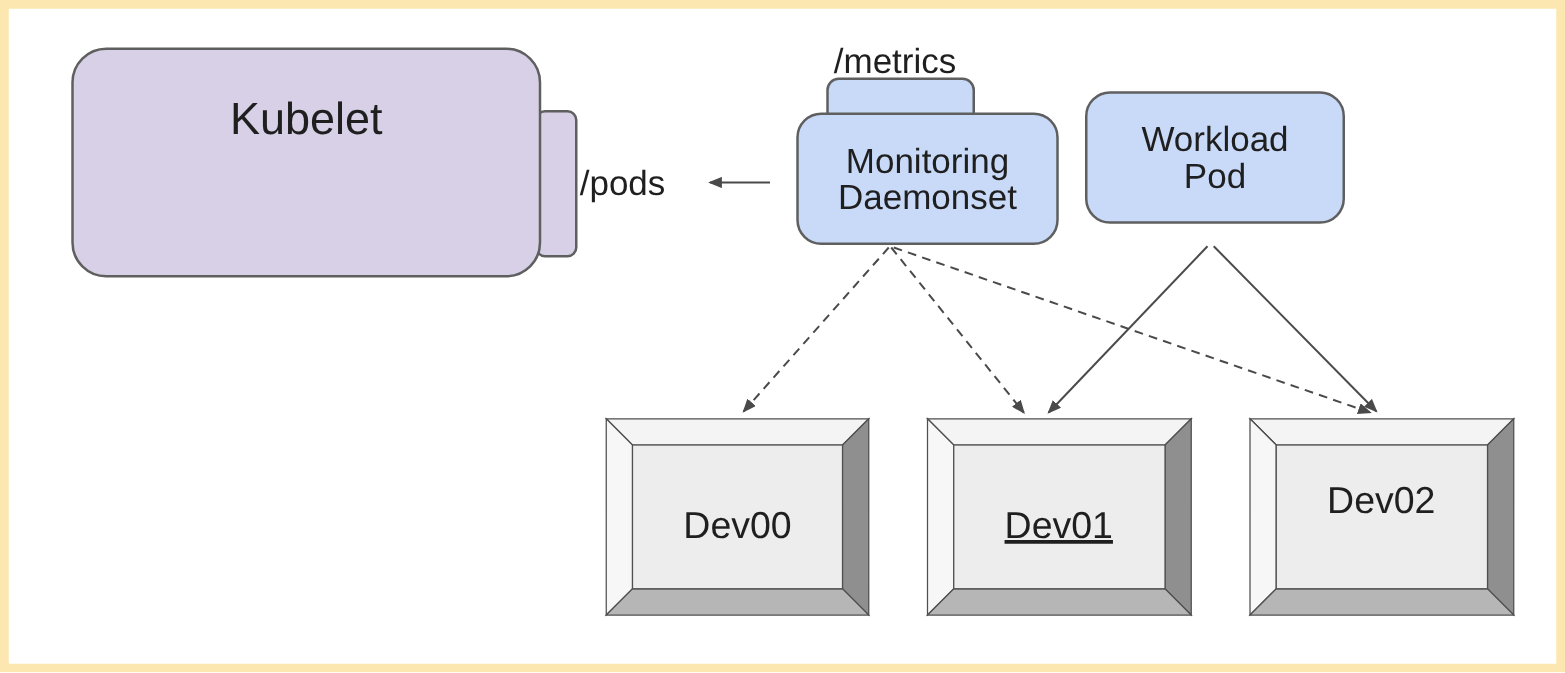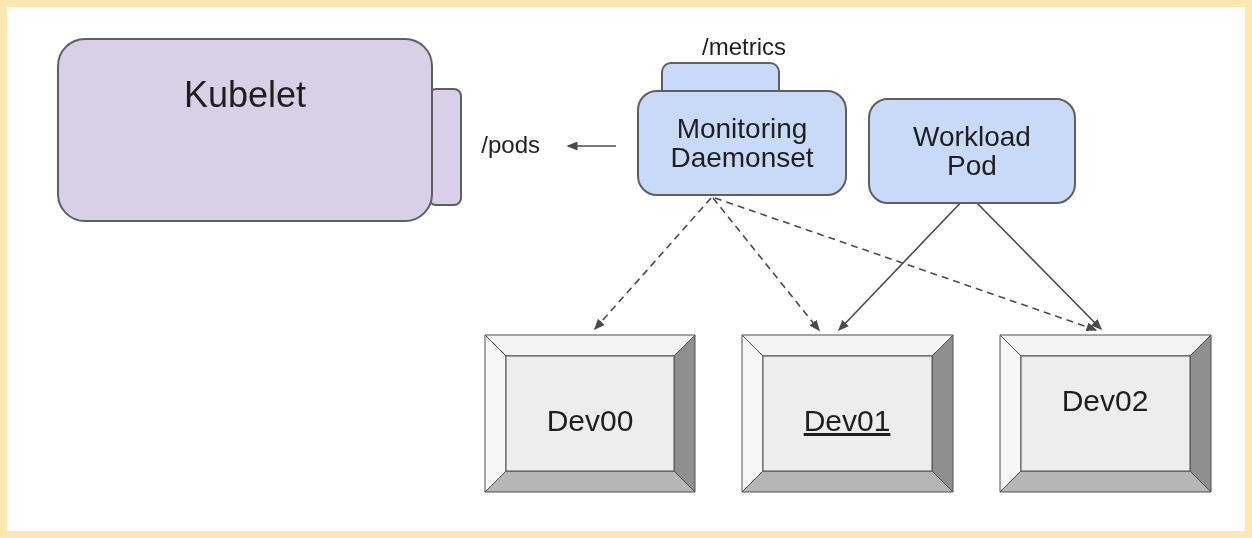--- a/index.html
+++ b/index.html
@@ -61,32 +61,32 @@
     left: 617px; top: 90px; width: 210px; height: 106px;
     background: #c8daf8;
     border: 2px solid #5f5f5f;
     border-radius: 20px;
     font-size: 28px;
     line-height: 29px;
     z-index: 2;
     margin-left: 20px;
   }
   .wp-box {
-    left: 868px; top: 98px; width: 208px; height: 106px;
+    left: 868px; top: 73px; width: 208px; height: 106px;
     background: #c8daf8;
     border: 2px solid #5f5f5f;
     border-radius: 20px;
     font-size: 28px;
     line-height: 29px;
     z-index: 2;
   }
   .endpoint-label {
     position: absolute;
-    font-size: 24px;
-    text-align: right;
+    font-size: 28px;
+    text-align: center;
     z-index: 3;
   }
   .metrics-label { left: 646px; top: 33px; width: 140px; }
   .pods-label { left: 456px; top: 131px; width: 84px; }
   .dev-label {
     position: absolute;
     width: 210px; height: 171px;
     display: flex;
     align-items: center;
     justify-content: center;

